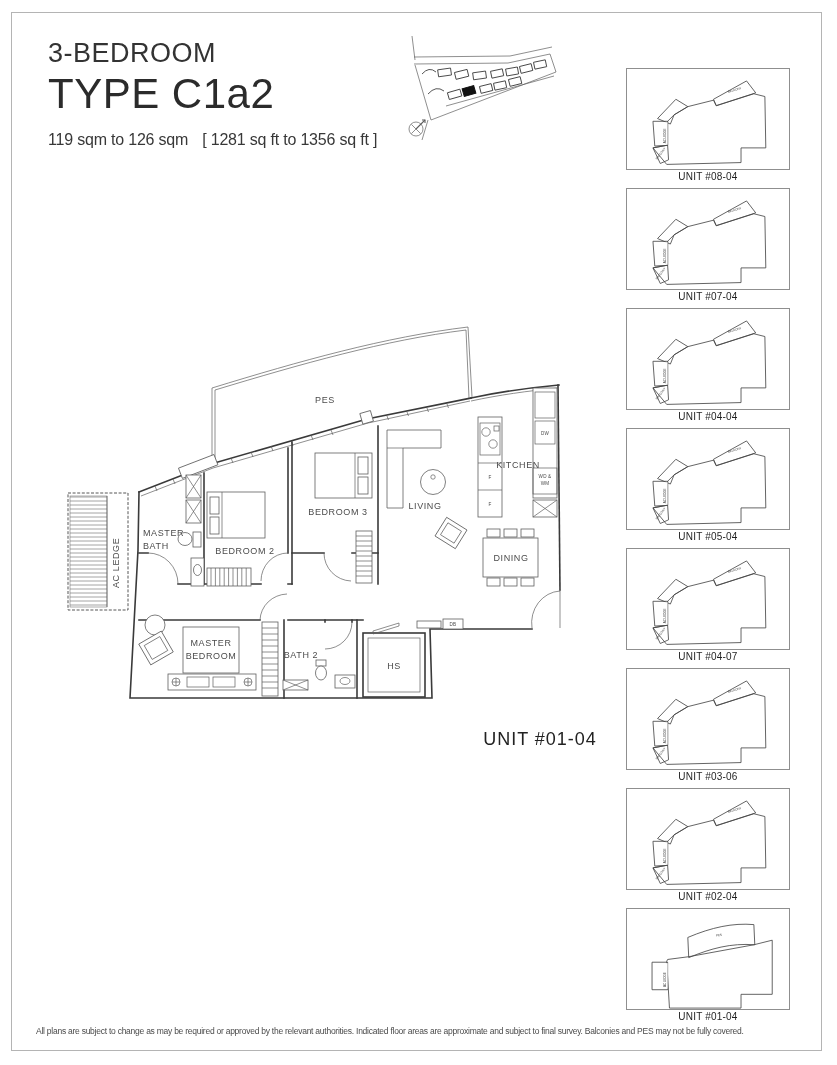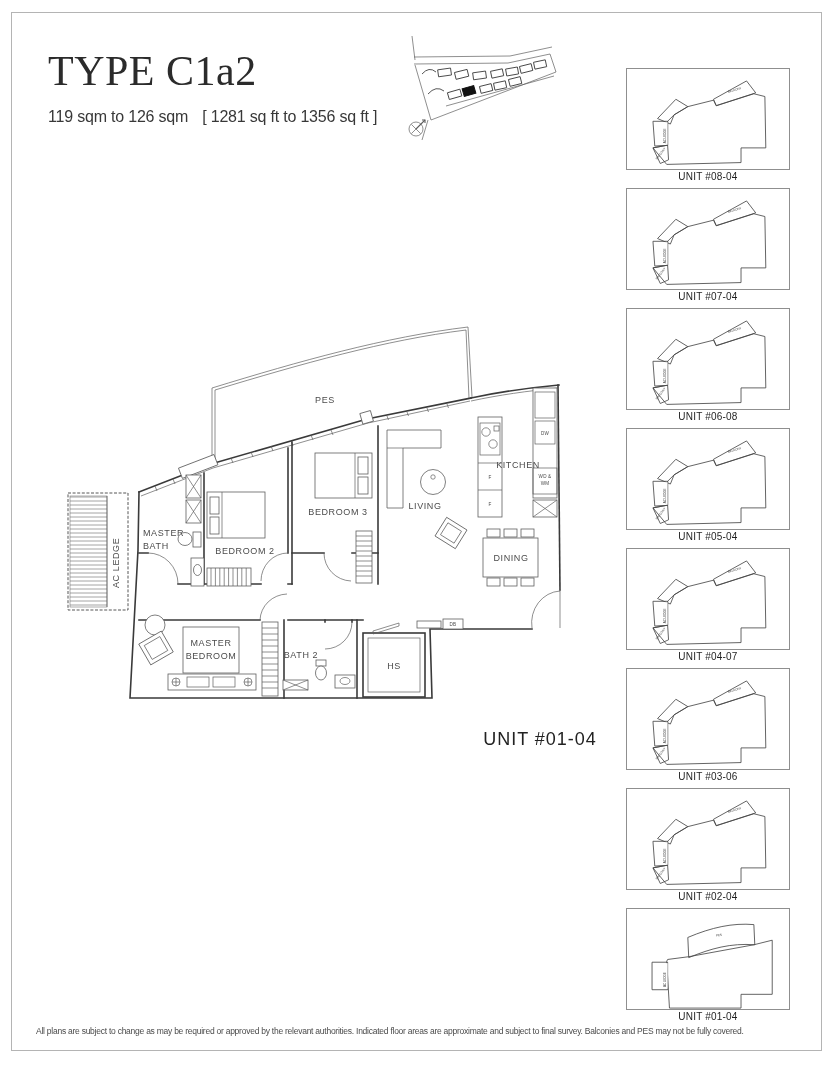--- a/index.html
+++ b/index.html
@@ -7,21 +7,21 @@
     width:837px;height:1065px;position:relative;background:#ffffff;
     font-family:"Liberation Sans", sans-serif;color:#2d2d2d;overflow:hidden;
   }
   .page-border{
     position:absolute;left:11px;top:12px;width:809px;height:1037px;
     border:1px solid #b4b4b4;pointer-events:none;
   }
   
   .header{position:absolute;left:48px;top:38px;}
   .h-line1{font-size:27px;letter-spacing:.5px;color:#333;}
-  .h-line2{font-size:42px;letter-spacing:.5px;color:#2b2b2b;margin-top:9px;font-family:Liberation Serif, serif;}
+  .h-line2{font-size:42px;letter-spacing:.5px;color:#2b2b2b;margin-top:1px;}
   .h-line3{font-size:16px;color:#383838;margin-top:13px;letter-spacing:-0.2px;}
   .h-line3 .imp{margin-left:14px;}
   
   .site-map{position:absolute;left:398px;top:28px;width:180px;height:120px;}
   
   .main-plan{position:absolute;left:55px;top:320px;width:560px;height:400px;}
   .main-unit-label{
     position:absolute;left:440px;top:729px;width:200px;text-align:center;
     font-size:18px;letter-spacing:1px;color:#222;
   }
@@ -47,20 +47,21 @@
   .lbl{font-family:"Liberation Sans",sans-serif;font-size:9px;letter-spacing:.6px;fill:#4b4b4b;}
   .lblxs{font-family:"Liberation Sans",sans-serif;font-size:4.6px;letter-spacing:.2px;fill:#4b4b4b;}
   .tiny{font-family:"Liberation Sans",sans-serif;font-size:3.2px;fill:#333;letter-spacing:0;}
 </style>
 </head>
 <body>
 
 <div class="page-border"></div>
 
 <div class="header">
+  <div class="h-line1">3-BEDROOM</div>
   <div class="h-line2">TYPE C1a2</div>
   <div class="h-line3">
     <span>119 sqm to 126 sqm</span><span class="imp">[ 1281 sq ft to 1356 sq ft ]</span>
   </div>
 </div>
 
 <div class="site-map">
   <svg viewBox="0 0 180 120">
     <g class="thin">
       <path d="M14,8 L17,32"></path>
@@ -363,21 +364,21 @@
         <g class="var-pes">
           <path class="w1" d="M37,55 L60,52 L131,39 L151,34 L151,93 L117,93 L117,108 L39,108 L36,57 Z" fill="#fff"></path>
           <path class="w1" d="M59,31 C85,20 108,15 131,17 L132,39 C106,37 84,43 60,53 Z" fill="#fff"></path>
           <text class="tiny" transform="translate(90,30) rotate(-8)">PES</text>
           <polygon class="w1" points="20,58 37,58 37,88 20,88" fill="url(#hx)"></polygon>
           <rect x="30" y="59" width="7" height="28" fill="#fff"></rect>
           <text class="tiny" transform="translate(35.5,85) rotate(-90)">AC LEDGE</text>
         </g>
       </svg>
     </div>
-    <div class="unit-label">UNIT #06-08</div>
+    <div class="unit-label">UNIT #04-04</div>
   </div>
 
   <div class="unit-item balcony">
     <div class="unit-box">
       <svg viewBox="0 0 162 109">
         <defs>
           <pattern id="hx" width="3" height="3" patternUnits="userSpaceOnUse" patternTransform="rotate(45)">
             <line x1="0" y1="0" x2="0" y2="3" stroke="#8a8a8a" stroke-width=".65"></line>
           </pattern>
         </defs>

